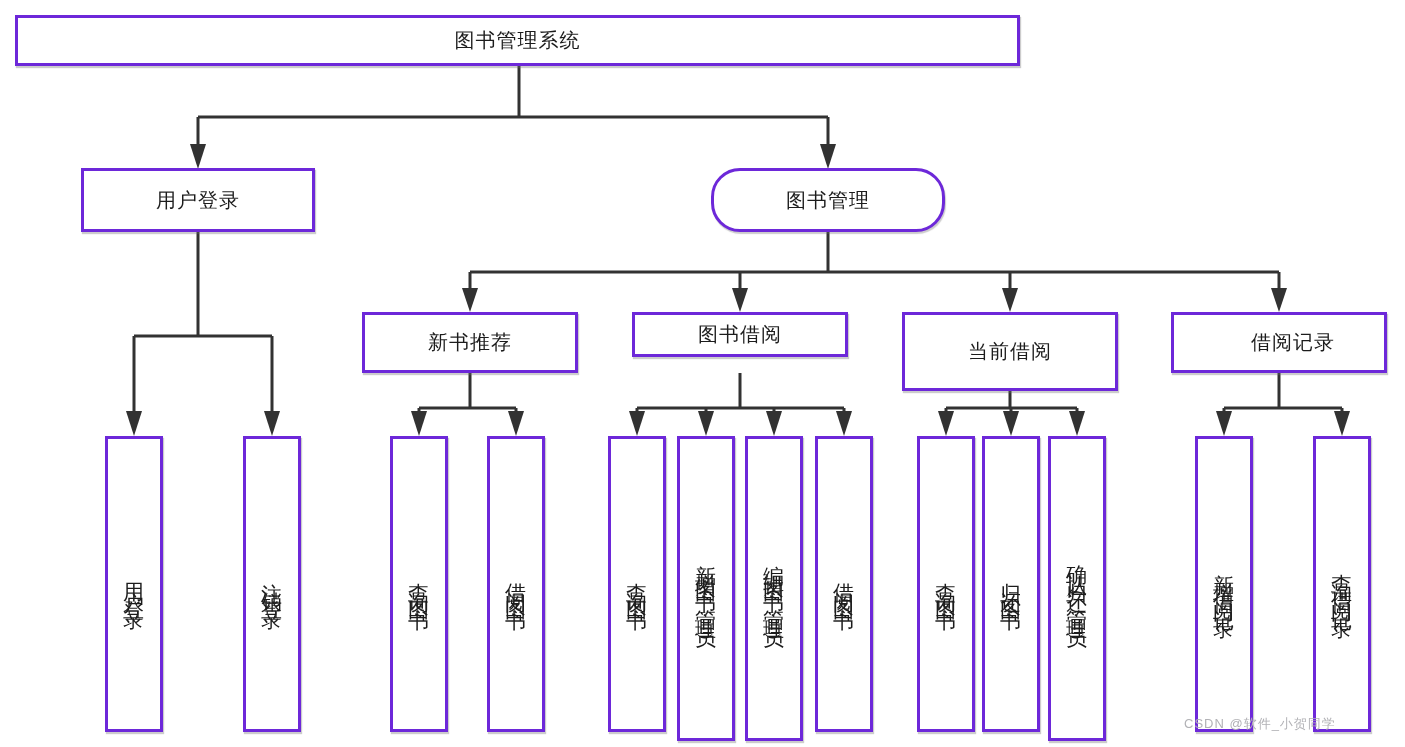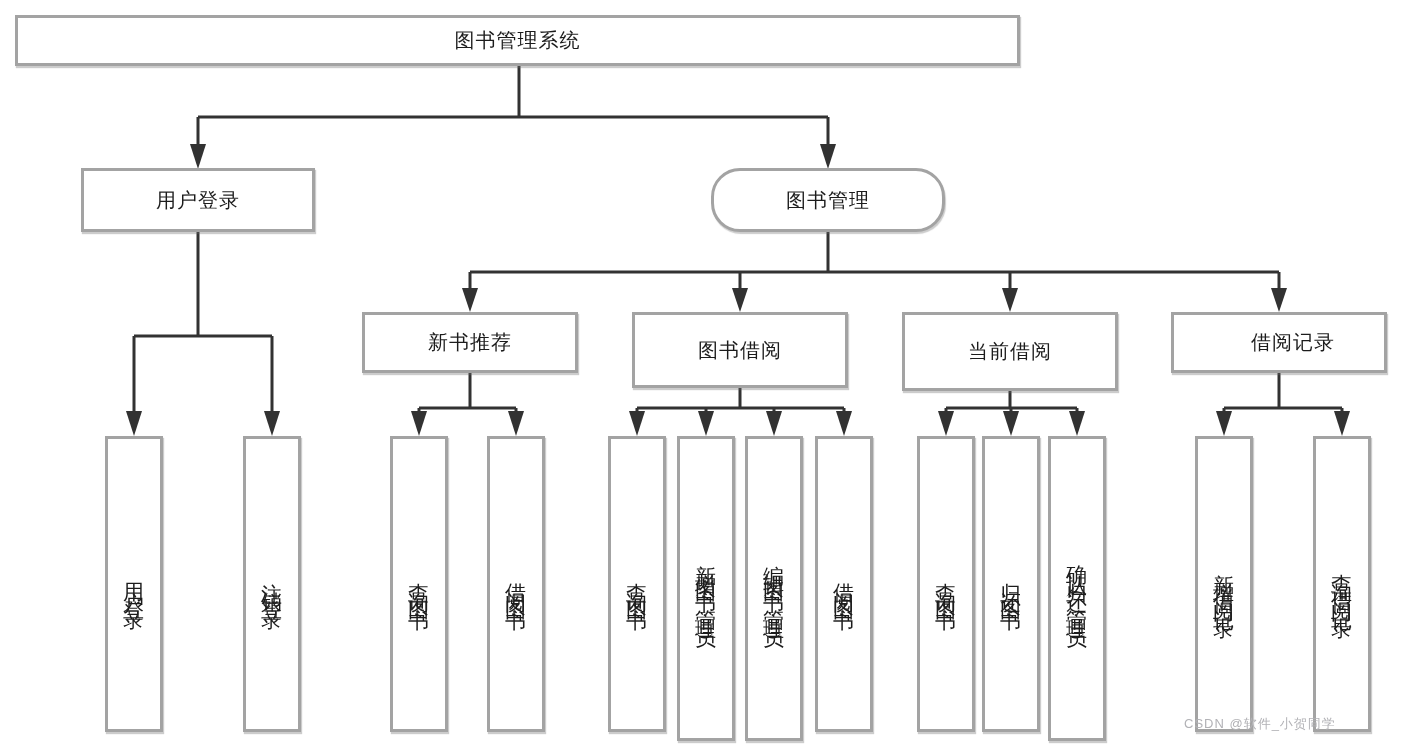--- a/index.html
+++ b/index.html
@@ -3,40 +3,40 @@
 <meta charset="utf-8">
 <style>
   html,body{margin:0;padding:0;background:#ffffff;}
   .stage{
     position:relative;width:1405px;height:747px;background:#ffffff;
     font-family:"Liberation Sans","DejaVu Sans",sans-serif;overflow:hidden;
   }
   .wires{position:absolute;left:0;top:0;z-index:1;}
   .box{
     position:absolute;box-sizing:border-box;background:#ffffff;
-    border:3px solid #a3a3a3;display:flex;align-items:center;justify-content:center;
+    border:3px solid #6d28d9;display:flex;align-items:center;justify-content:center;
     color:#1c1c1c;z-index:2;box-shadow:1px 2px 1px rgba(110,110,110,0.35);
   }
   .hbox{font-size:20px;letter-spacing:1px;white-space:nowrap;}
   .vbox{width:58px;top:436px;height:296px;}
   .vbox.tall{height:305px;}
   .vlabel{
     writing-mode:vertical-rl;text-orientation:mixed;
     font-size:21px;line-height:1;letter-spacing:9px;white-space:nowrap;
   }
   .watermark{
     position:absolute;left:1184px;top:715px;z-index:5;
     font-size:13px;letter-spacing:1px;color:#b2b2b6;white-space:nowrap;
   }
   
   .n-root{left:15px;top:15px;width:1005px;height:51px;}
   .n-userlogin{left:81px;top:168px;width:234px;height:64px;}
   .n-bookmgmt{left:711px;top:168px;width:234px;height:64px;border-radius:29px;}
   .n-newrec{left:362px;top:312px;width:216px;height:61px;text-align:right;}
-  .n-bookborrow{left:632px;top:312px;width:216px;height:76px;}
+  .n-bookborrow{left:632px;top:312px;width:216px;height:45px;}
   .n-curborrow{left:902px;top:312px;width:216px;height:79px;}
   .n-borrowrec{left:1171px;top:312px;width:216px;height:61px;padding-left:28px;}
   .p-a1{left:105px;} .p-a2{left:243px;}
   .p-b1{left:390px;} .p-b2{left:487px;}
   .p-c1{left:608px;} .p-c2{left:677px;} .p-c3{left:745px;} .p-c4{left:815px;}
   .p-d1{left:917px;} .p-d2{left:982px;} .p-d3{left:1048px;}
   .p-e1{left:1195px;} .p-e2{left:1313px;}
 </style>
 </head>
 <body>

